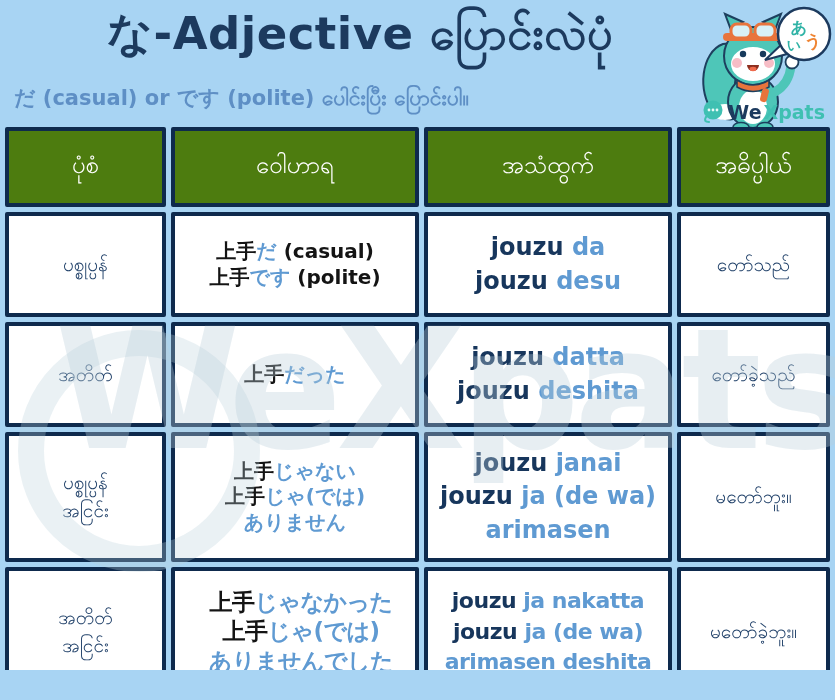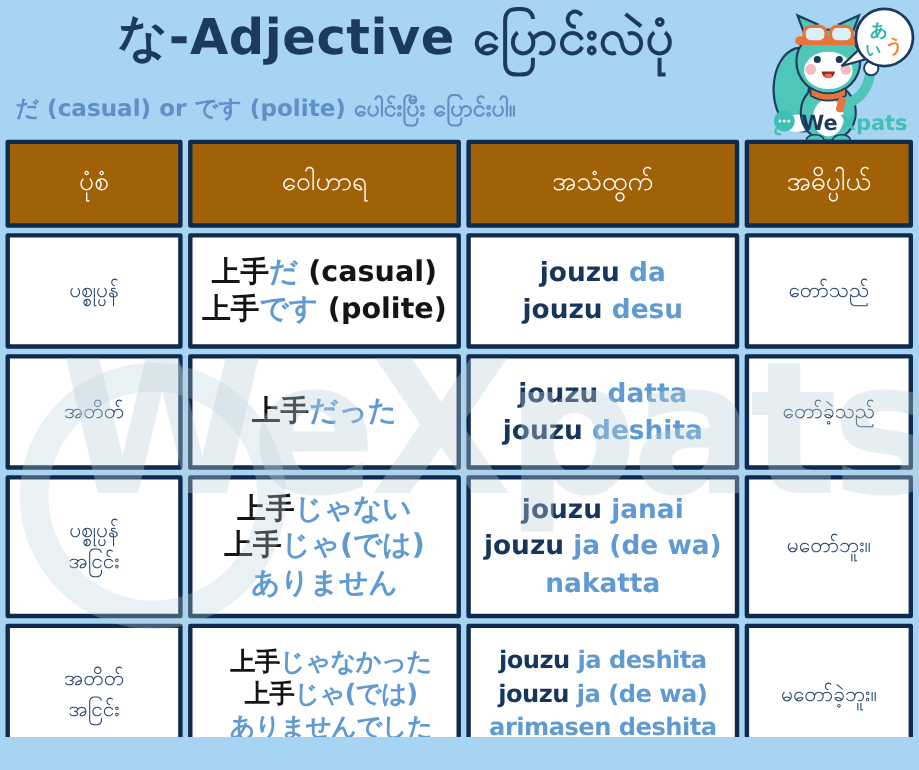--- a/index.html
+++ b/index.html
@@ -42,28 +42,28 @@
     background:#ffffff;
     border:4px solid #0e2a4d;
     border-radius:2px;
     display:flex;flex-direction:column;
     align-items:center;justify-content:center;
     text-align:center;
     box-sizing:border-box;
     padding:2px 4px;
   }
   .cell.head{
-    background:#a16207;color:#ffffff;
+    background:#4d7c0f;color:#ffffff;
     font-size:24px;font-weight:400;
   }
   .cell.form,.cell.meaning{
     color:#23436b;font-size:19px;line-height:1.45;
   }
   .cell.vocabulary{
-    font-size:26px;font-weight:700;color:#141414;line-height:1.28;
+    font-size:20px;font-weight:700;color:#141414;line-height:1.28;
     white-space:nowrap;
   }
   .cell.pronunciation{
     font-size:24px;font-weight:700;color:#17365c;line-height:1.4;
     white-space:nowrap;
   }
   .cell.compact.vocabulary{font-size:23px;letter-spacing:-.5px;padding-left:16px;}
   .cell.compact.pronunciation{font-size:22px;letter-spacing:-.5px;}
   .seg-black{color:#141414;}
   .seg-blue{color:#5f9ad2;}
@@ -179,36 +179,36 @@
         <div class="line">အငြင်း</div>
       </div>
       <div class="cell vocabulary">
         <div class="line"><span class="seg-black">上手</span><span class="seg-blue">じゃない</span></div>
         <div class="line"><span class="seg-black">上手</span><span class="seg-blue">じゃ(では)</span></div>
         <div class="line"><span class="seg-blue">ありません</span></div>
       </div>
       <div class="cell pronunciation">
         <div class="line"><span class="seg-navy">jouzu </span><span class="seg-blue">janai</span></div>
         <div class="line"><span class="seg-navy">jouzu </span><span class="seg-blue">ja (de wa)</span></div>
-        <div class="line"><span class="seg-blue">nakatta</span></div>
+        <div class="line"><span class="seg-blue">arimasen</span></div>
       </div>
       <div class="cell meaning">
         <div class="line">မတော်ဘူး။</div>
       </div>
       <div class="cell form compact">
         <div class="line">အတိတ်</div>
         <div class="line">အငြင်း</div>
       </div>
       <div class="cell vocabulary compact">
         <div class="line"><span class="seg-black">上手</span><span class="seg-blue">じゃなかった</span></div>
         <div class="line"><span class="seg-black">上手</span><span class="seg-blue">じゃ(では)</span></div>
         <div class="line"><span class="seg-blue">ありませんでした</span></div>
       </div>
       <div class="cell pronunciation compact">
-        <div class="line"><span class="seg-navy">jouzu </span><span class="seg-blue">ja deshita</span></div>
+        <div class="line"><span class="seg-navy">jouzu </span><span class="seg-blue">ja nakatta</span></div>
         <div class="line"><span class="seg-navy">jouzu </span><span class="seg-blue">ja (de wa)</span></div>
         <div class="line"><span class="seg-blue">arimasen deshita</span></div>
       </div>
       <div class="cell meaning compact">
         <div class="line">မတော်ခဲ့ဘူး။</div>
       </div>
     </div>
 
   <div class="watermark-globe"></div>
   <div class="watermark">WeXpats</div>

